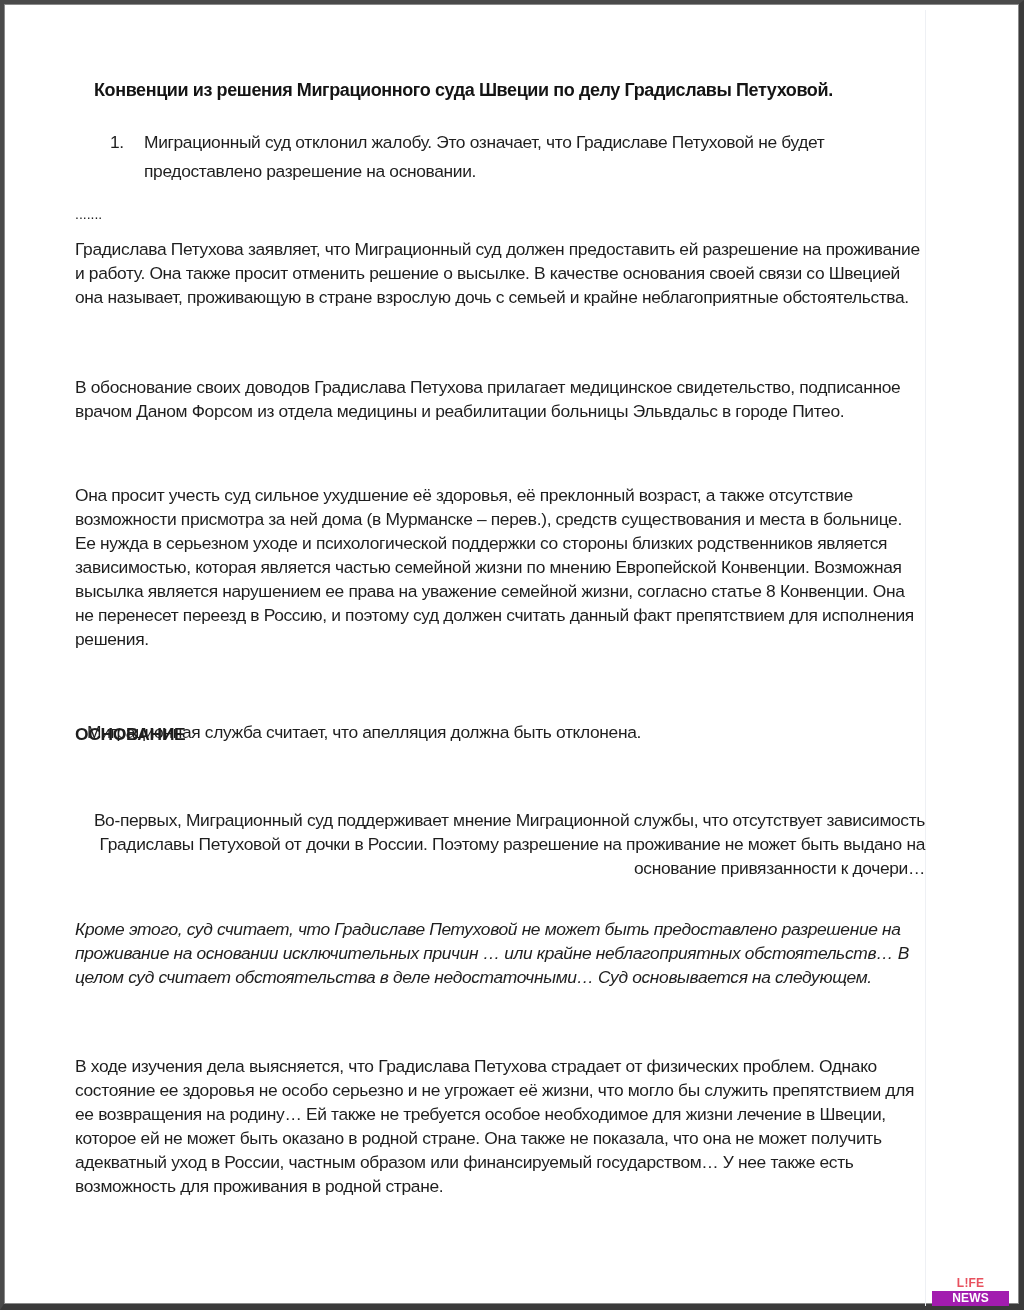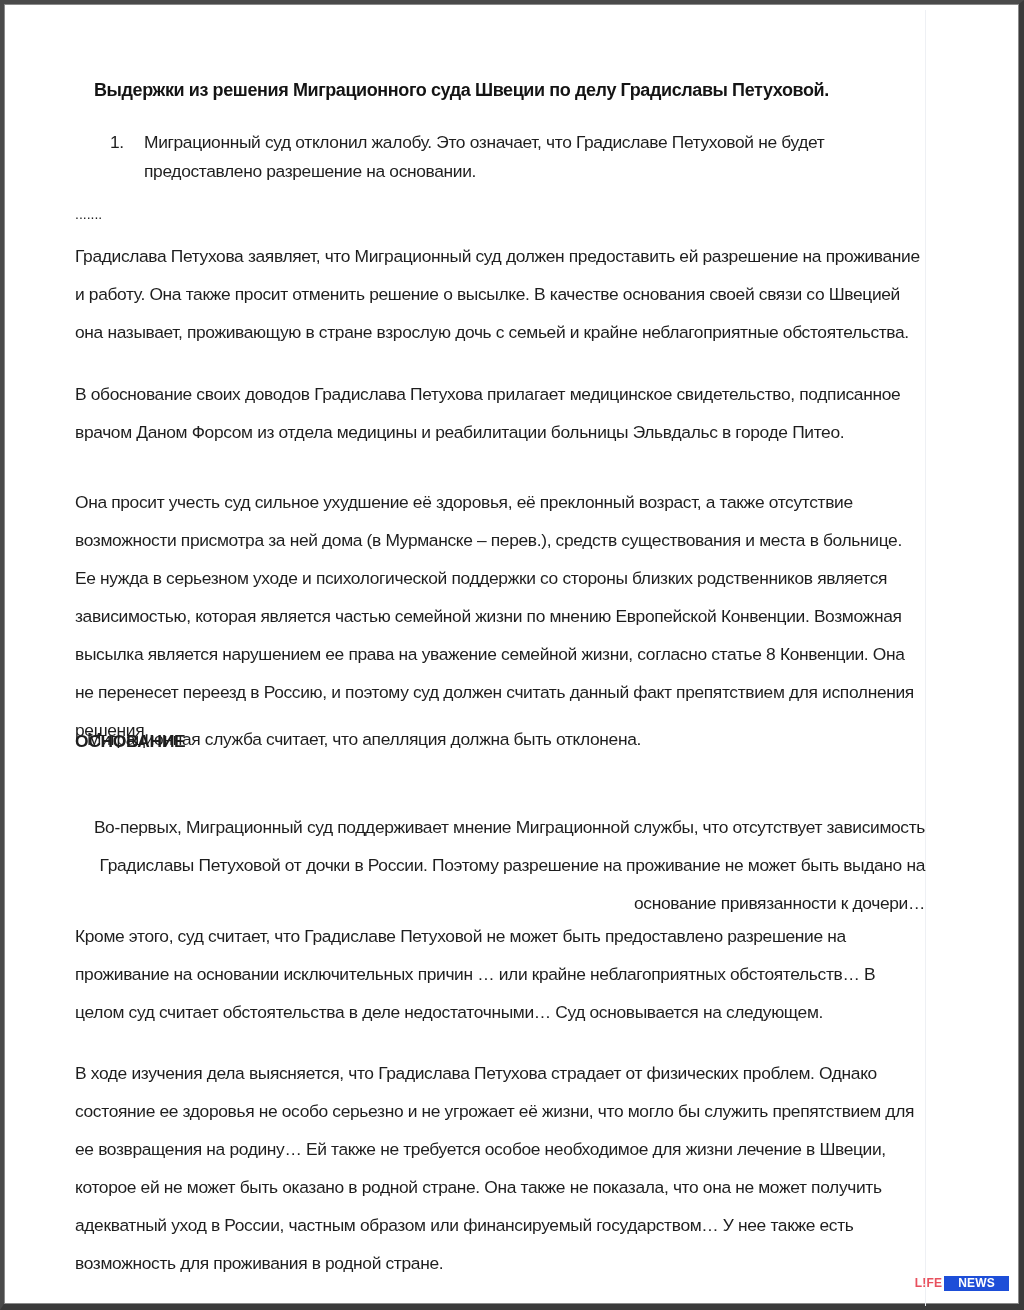--- a/index.html
+++ b/index.html
@@ -74,74 +74,75 @@
       position: absolute;
       left: 0;
       top: 202px;
       font-size: 14px;
       letter-spacing: 0;
     }
     .para {
       position: absolute;
       left: 0;
       width: 850px;
-      line-height: 38px;
+      line-height: 24px;
     }
     .para.heading {
       font-weight: bold;
       letter-spacing: -0.3px;
     }
     .logo {
       position: absolute;
       right: 10px;
       bottom: 13px;
       display: flex;
       align-items: center;
       font-family: "Liberation Sans", sans-serif;
       font-weight: bold;
       font-size: 12px;
       letter-spacing: 0.2px;
       height: 15px;
       line-height: 15px;
+      flex-direction: column;
     }
     .logo .life {
       color: #e8515e;
       padding: 0 2px;
     }
     .logo .news {
       color: #ffffff;
-      background: #1d4ed8;
-      padding: 0 14px;
+      background: #a21caf;
+      padding: 0 20px;
     }
   </style>
 </head>
 <body>
 
 <div class="frame">
   <div class="scan-line"></div>
 
   <div class="page">
-    <div class="title">Выдержки из решения Миграционного суда Швеции по делу Градиславы Петуховой.</div>
+    <div class="title">Конвенции из решения Миграционного суда Швеции по делу Градиславы Петуховой.</div>
 
     <div class="list-item">
       <span class="list-num">1.</span>
       <span class="list-text">Миграционный суд отклонил жалобу. Это означает, что Градиславе Петуховой не будет предоставлено разрешение на основании.</span>
     </div>
 
     <div class="ellipsis">.......</div>
 
     <p class="para" style="top:233px; margin:0;">Градислава Петухова заявляет, что Миграционный суд должен предоставить ей разрешение на проживание и работу. Она также просит отменить решение о высылке. В качестве основания своей связи со Швецией она называет, проживающую в стране взрослую дочь с семьей и крайне неблагоприятные обстоятельства.</p>
     <p class="para" style="top:371px; margin:0;">В обоснование своих доводов Градислава Петухова прилагает медицинское свидетельство, подписанное врачом Даном Форсом из отдела медицины и реабилитации больницы Эльвдальс в городе Питео.</p>
     <p class="para" style="top:479px; margin:0;">Она просит учесть суд сильное ухудшение её здоровья, её преклонный возраст, а также отсутствие возможности присмотра за ней дома (в Мурманске – перев.), средств существования и места в больнице. Ее нужда в серьезном уходе и психологической поддержки со стороны близких родственников является зависимостью, которая является частью семейной жизни по мнению Европейской Конвенции. Возможная высылка является нарушением ее права на уважение семейной жизни, согласно статье 8 Конвенции. Она не перенесет переезд в Россию, и поэтому суд должен считать данный факт препятствием для исполнения решения.</p>
     <p class="para" style="top:704px; margin:12px;">Миграционная служба считает, что апелляция должна быть отклонена.</p>
 
     <p class="para heading" style="top:718px; margin:0;">ОСНОВАНИЕ</p>
 
     <p class="para" style="top:804px; margin:0;text-align:right;">Во-первых, Миграционный суд поддерживает мнение Миграционной службы, что отсутствует зависимость Градиславы Петуховой от дочки в России. Поэтому разрешение на проживание не может быть выдано на основание привязанности к дочери…</p>
-    <p class="para" style="top:913px; margin:0;">Кроме этого, суд считает, что Градиславе Петуховой не может быть предоставлено разрешение на проживание на основании исключительных причин … или крайне неблагоприятных обстоятельств… В целом суд считает обстоятельства в деле недостаточными… Суд основывается на следующем.</p>
+    <p class="para" style="top:913px; margin:0;font-style:italic;">Кроме этого, суд считает, что Градиславе Петуховой не может быть предоставлено разрешение на проживание на основании исключительных причин … или крайне неблагоприятных обстоятельств… В целом суд считает обстоятельства в деле недостаточными… Суд основывается на следующем.</p>
     <p class="para" style="top:1050px; margin:0;">В ходе изучения дела выясняется, что Градислава Петухова страдает от физических проблем. Однако состояние ее здоровья не особо серьезно и не угрожает её жизни, что могло бы служить препятствием для ее возвращения на родину… Ей также не требуется особое необходимое для жизни лечение в Швеции, которое ей не может быть оказано в родной стране. Она также не показала, что она не может получить адекватный уход в России, частным образом или финансируемый государством… У нее также есть возможность для проживания в родной стране.</p>
   </div>
 
   <div class="logo">
     <span class="life">L!FE</span>
     <span class="news">NEWS</span>
   </div>
 </div>
 
 </body></html>

